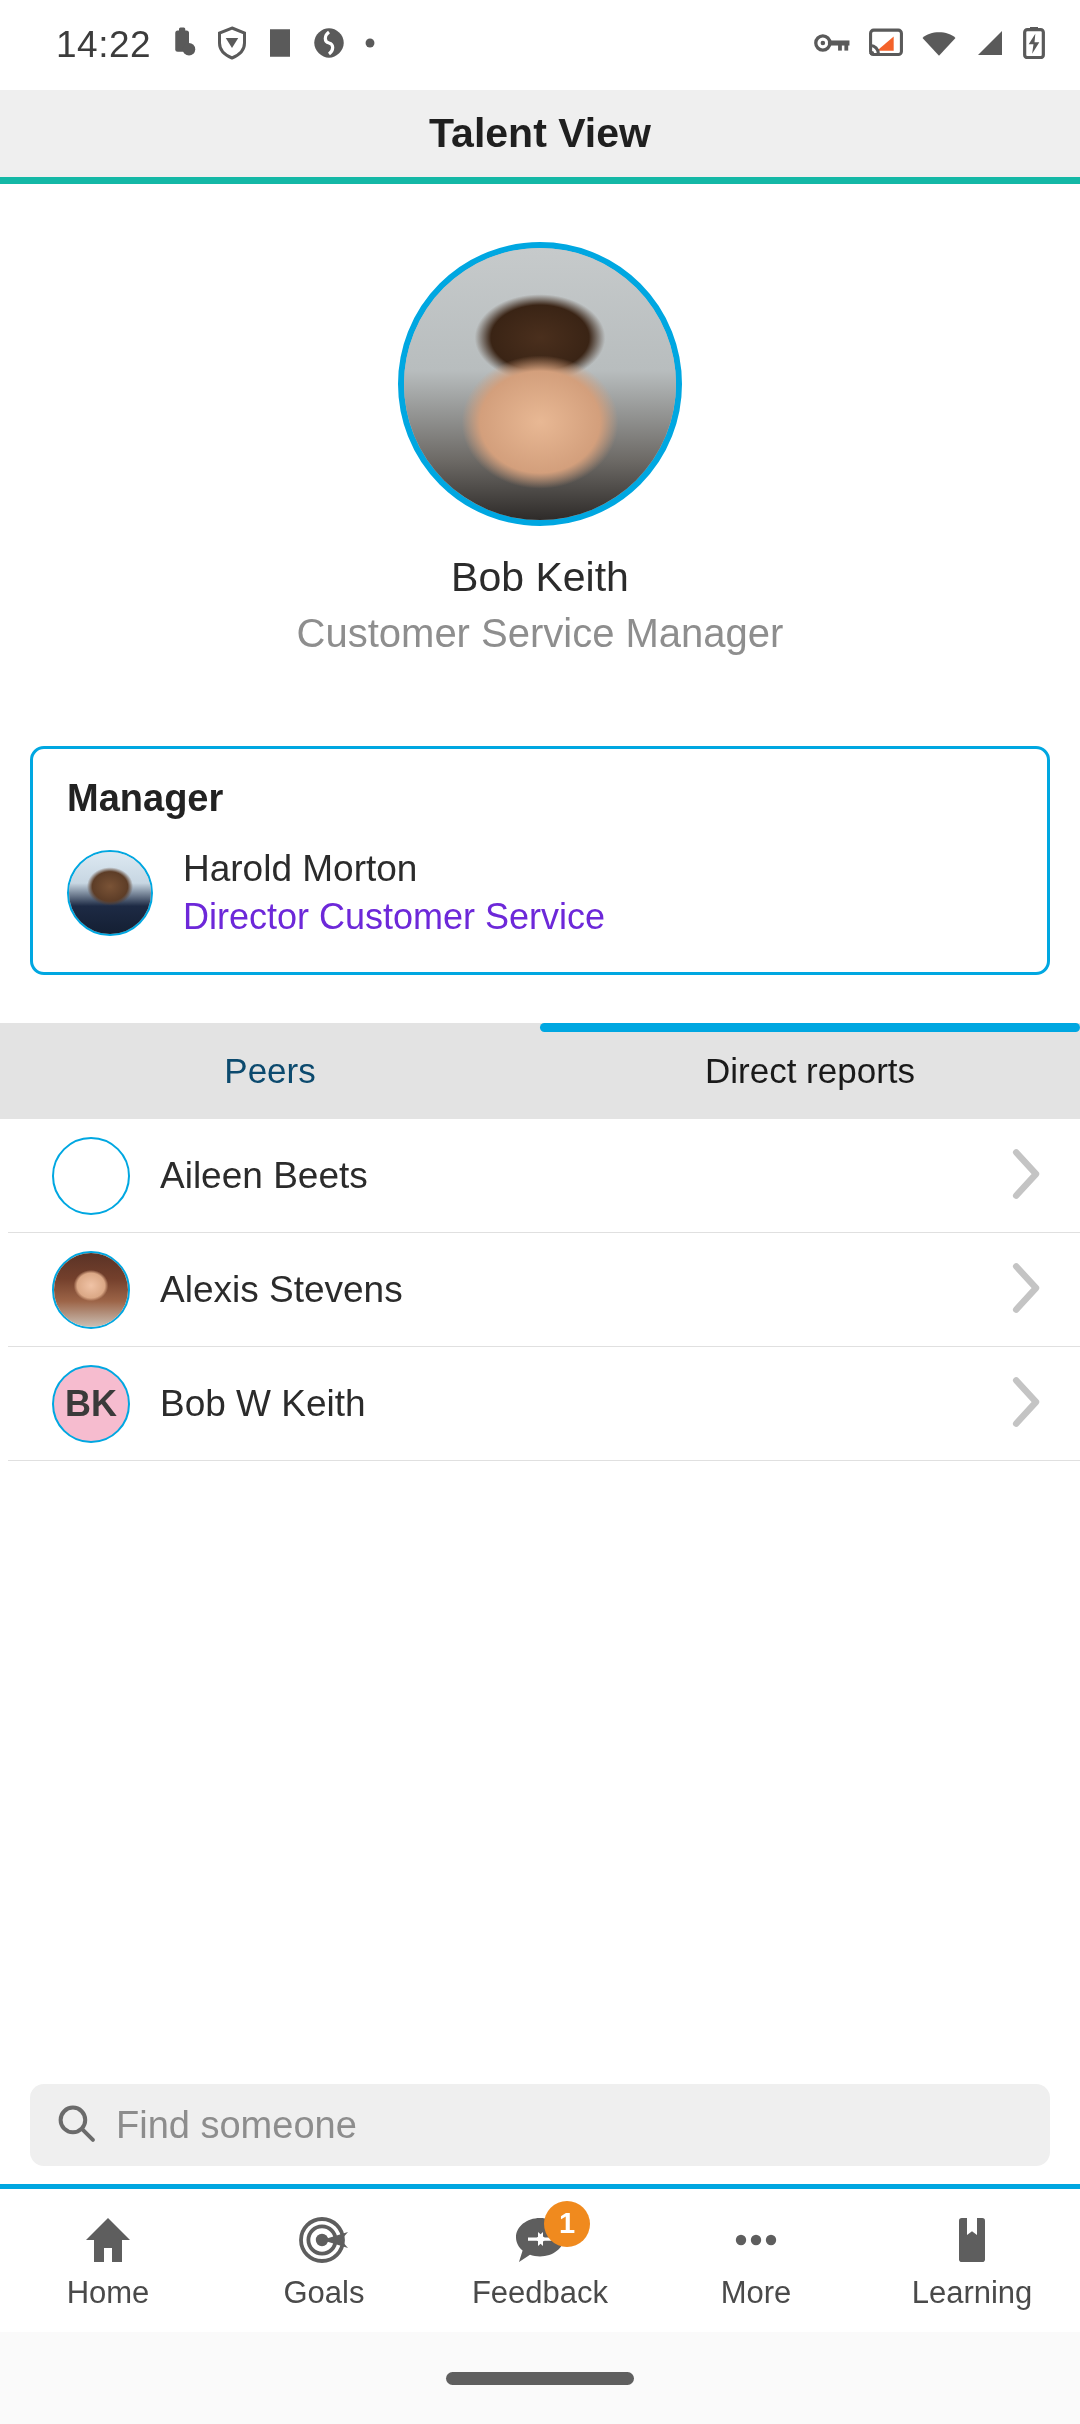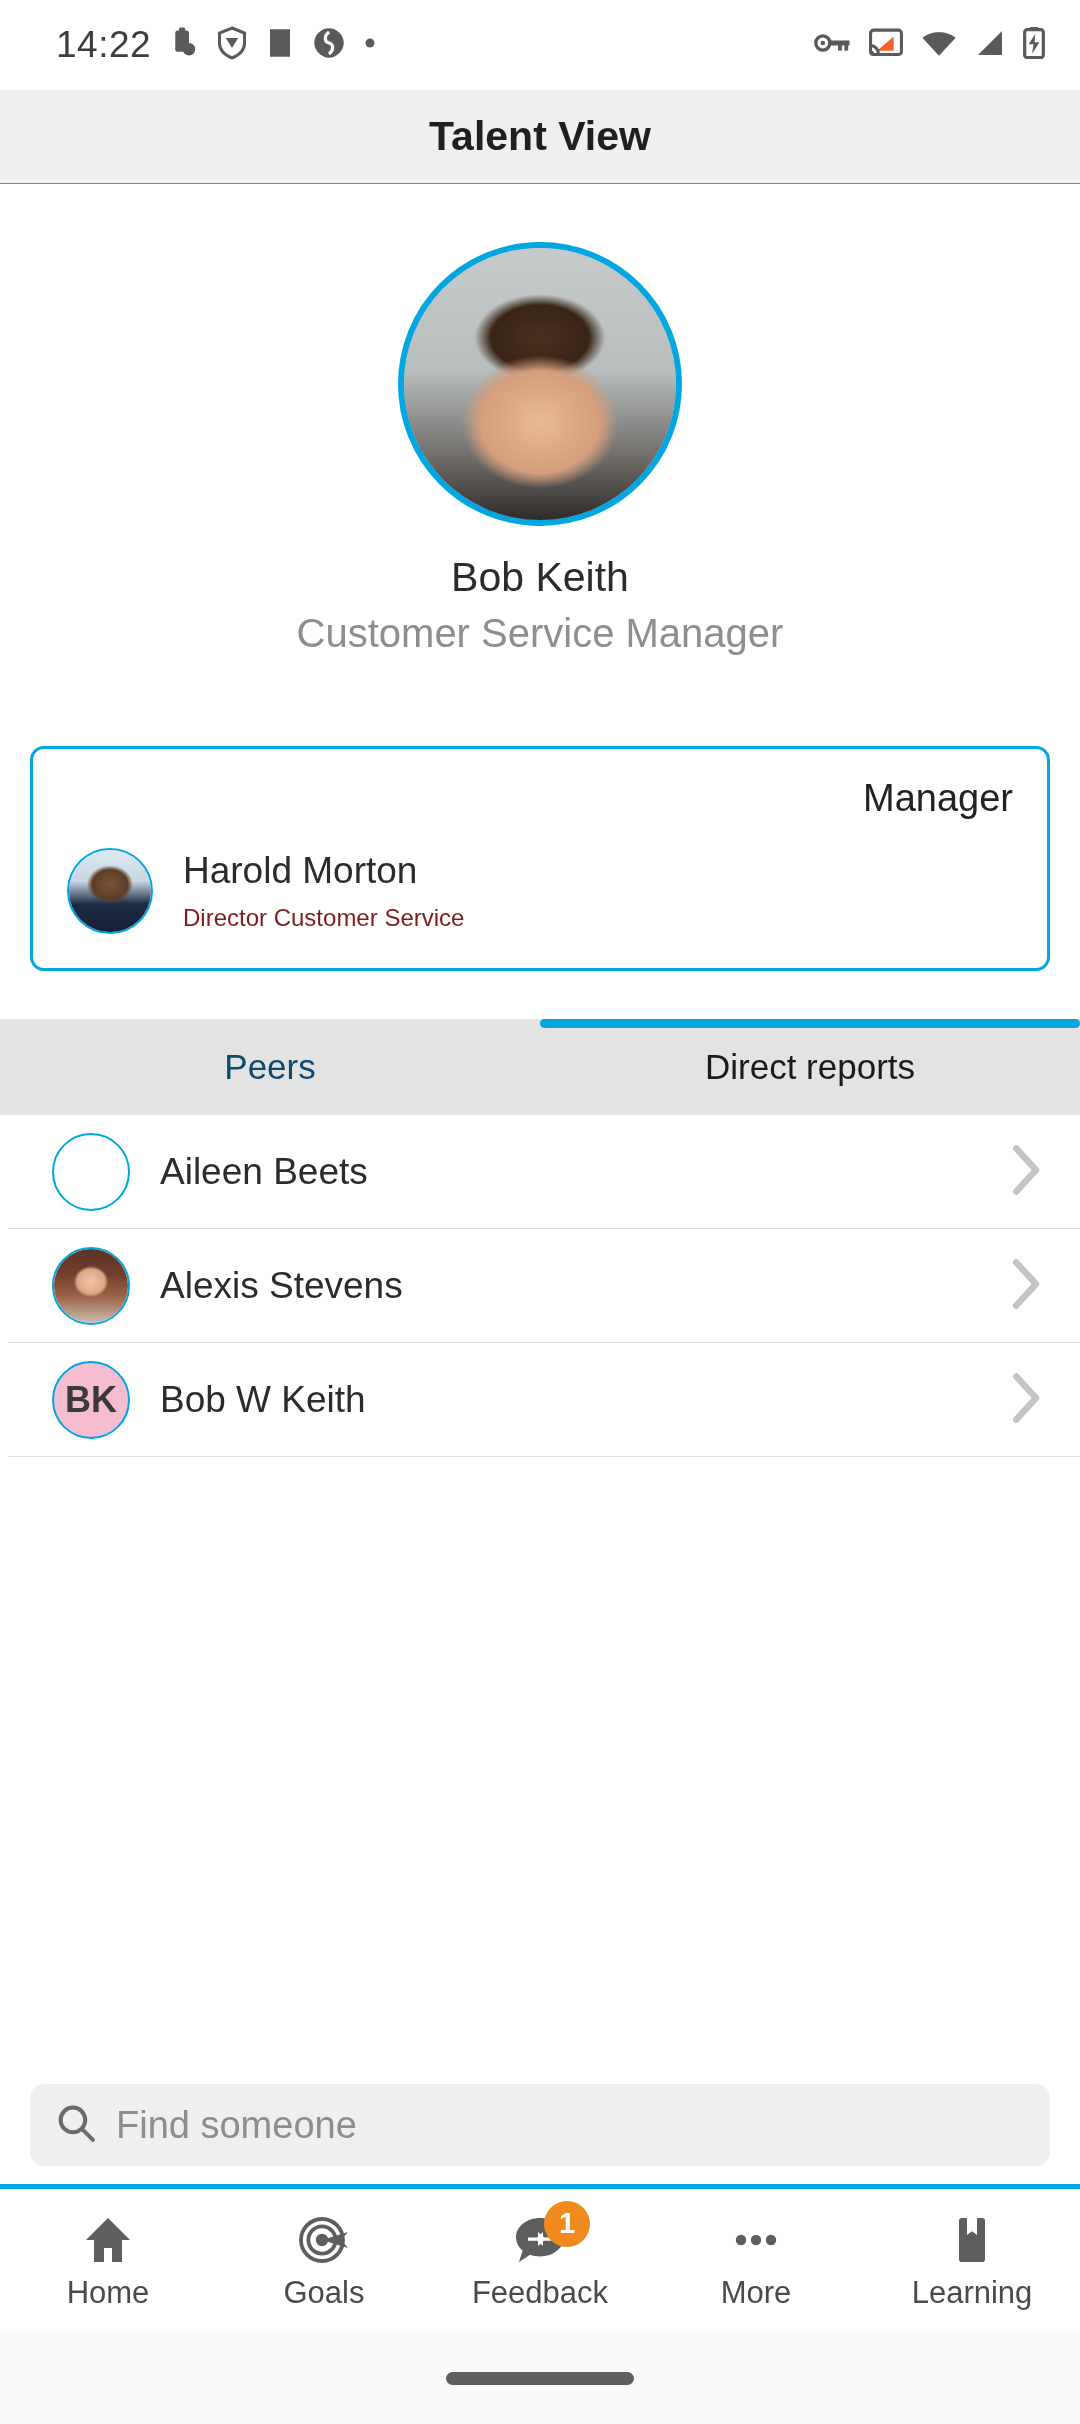--- a/index.html
+++ b/index.html
@@ -20,21 +20,21 @@
   }
   .status-left { display:flex; align-items:center; gap:18px; }
   .status-time { font-size:37px; color:#3c3c3c; letter-spacing:0.5px; font-family:"Liberation Sans", sans-serif; }
   .status-right { margin-left:auto; display:flex; align-items:center; gap:16px; }
   .sicon { display:block; }
 
   
   .header {
     flex:0 0 94px; height:94px;
     background:#efefef;
-    border-bottom:1px solid #14b8a6;
+    border-bottom:7px solid #14b8a6;
     display:flex; align-items:center; justify-content:center;
   }
   .header-title { font-size:41px; font-weight:bold; color:#1f1f1f; }
 
   
   .profile { padding-top:58px; display:flex; flex-direction:column; align-items:center; }
   .avatar-big {
     width:284px; height:284px; border-radius:50%;
     border:6px solid #00a7e1;
     overflow:hidden; position:relative;
@@ -45,30 +45,30 @@
   .profile-title { margin-top:10px; font-size:40px; color:#8e8e8e; }
 
   
   .manager-card {
     margin:90px 30px 0 30px;
     border:3px solid #00a7e1;
     border-radius:14px;
     background:#fff;
     padding:28px 34px 34px 34px;
   }
-  .manager-heading { font-size:38px; font-weight:normal; color:#222;text-align:right; }
+  .manager-heading { font-size:38px; font-weight:bold; color:#222; }
   .manager-row { margin-top:28px; display:flex; align-items:center; gap:30px; }
   .avatar-sm {
     width:86px; height:86px; border-radius:50%;
     border:2px solid #00a7e1; overflow:hidden; position:relative;
     flex:0 0 86px; background:#cfd8dd;
   }
   .manager-texts { display:flex; flex-direction:column; }
   .manager-name { font-size:37px; color:#2b2b2b; }
-  .manager-role { font-size:24px; color:#7f1d1d; margin-top:12px; }
+  .manager-role { font-size:36px; color:#6d28d9; margin-top:6px; }
 
   
   .tabs {
     margin-top:48px;
     height:96px; flex:0 0 96px;
     background:#e3e3e3;
     display:flex; position:relative;
   }
   .tab { flex:1; display:flex; align-items:center; justify-content:center; position:relative; }
   .tab-label { font-size:35px; color:#0c4a6e; }

